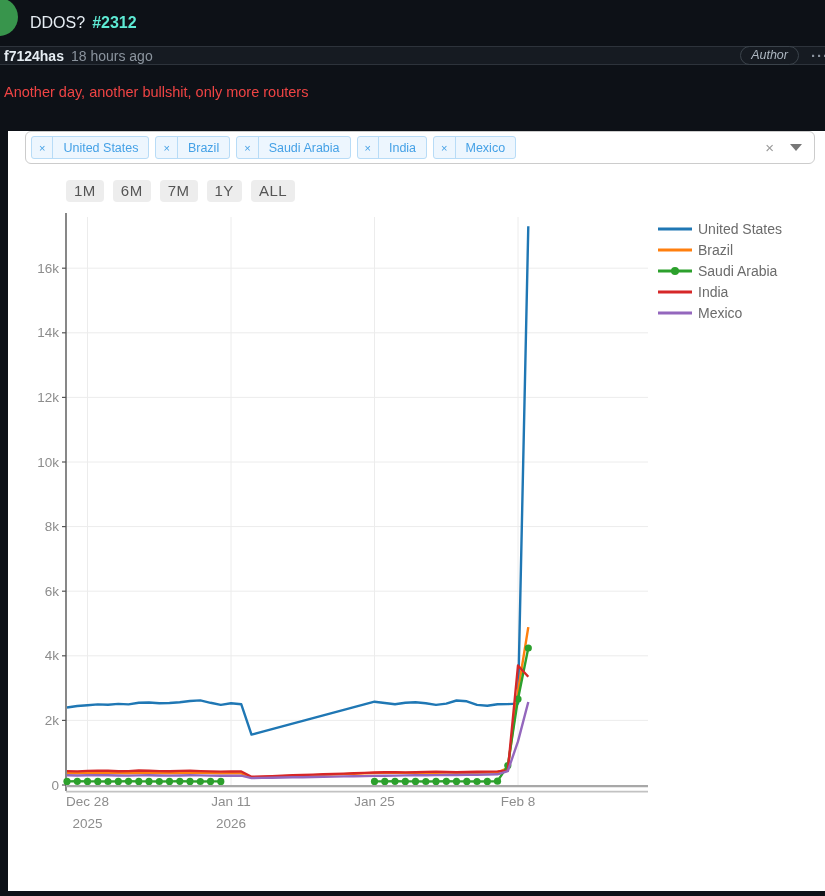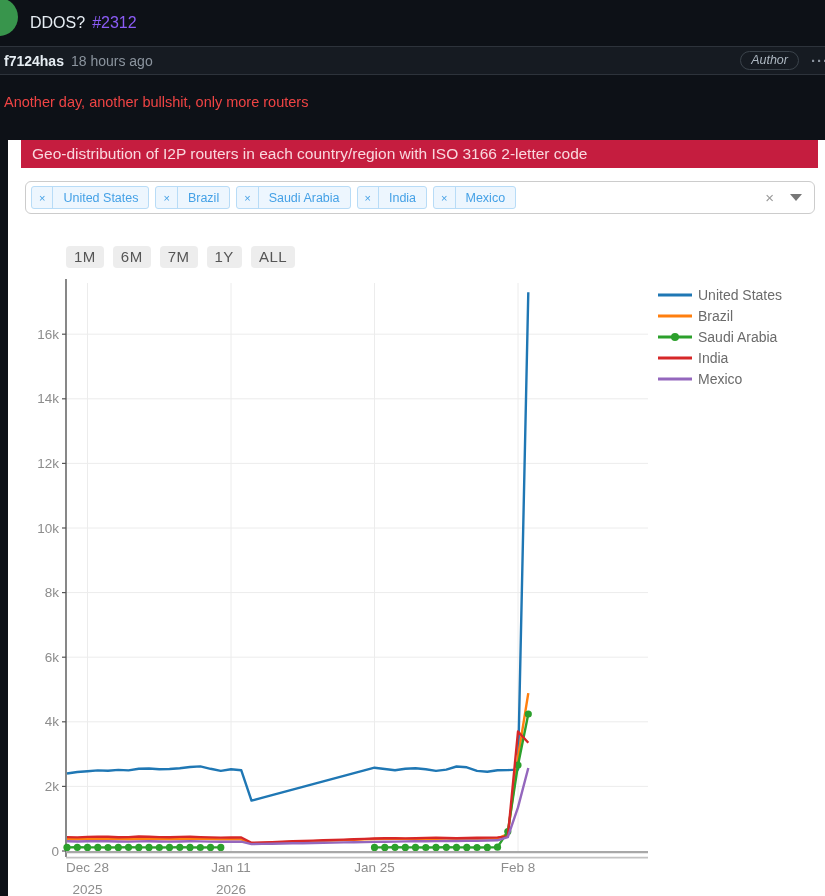--- a/index.html
+++ b/index.html
@@ -7,24 +7,24 @@
   body {
     background: #0d1117;
     font-family: "Liberation Sans", sans-serif;
     overflow: hidden;
     position: relative;
   }
   
   .issue-header { position: relative; height: 46px; display: flex; align-items: center; padding-left: 30px; }
   .avatar { position: absolute; left: -20px; top: -2px; width: 38px; height: 38px; border-radius: 50%; background: #38954c; }
   .issue-title { color: #e6edf3; font-weight: normal; font-size: 16px; }
-  .issue-number { color: #8b5cf6; font-size: 16px; margin-left: 7px; }
+  .issue-number { color: #5eead4; font-size: 16px; margin-left: 7px; font-weight: bold; }
   
   .comment-header {
-    height: 29px; background: #161b22;
+    height: 19px; background: #161b22;
     border-top: 1px solid #2d333b; border-bottom: 1px solid #2d333b;
     display: flex; align-items: center; padding: 0 4px; font-size: 14px; color: #8b949e;
   }
   .comment-author { color: #e6edf3; font-weight: bold; margin-right: 7px; }
   .header-spacer { flex: 1; }
   .author-badge {
     border: 1px solid #3b434b; border-radius: 2em; padding: 1px 10px 2px;
     font-size: 12.5px; color: #aeb8c2; margin-right: 12px; white-space: nowrap; font-style: italic;
   }
   .kebab { color: #8b949e; font-size: 15px; font-weight: bold; letter-spacing: 1px; margin-right: -8px; white-space: nowrap; }
@@ -46,21 +46,21 @@
     border-radius: 3px; color: #45a1e6; font-size: 12.5px; overflow: hidden;
   }
   .tag-x {
     border: none; background: transparent; color: #45a1e6; border-right: 1px solid #b8dcf7;
     padding: 2px 7px; font-size: 11px; cursor: pointer; font-family: inherit;
   }
   .tag-label { padding: 4px 10px 3px; white-space: nowrap; }
   .select-right { margin-left: auto; display: flex; align-items: center; gap: 16px; }
   .clear-x { color: #999; font-size: 15px; cursor: pointer; line-height: 1; }
   .caret { width: 0; height: 0; border-left: 6px solid transparent; border-right: 6px solid transparent; border-top: 7px solid #777; cursor: pointer; }
-  .range-row { margin: 32px 0 0 58px; display: flex; gap: 9px; }
+  .range-row { margin: 16px 0 0 58px; display: flex; gap: 9px; }
   .range-btn {
     background: #ededed; border: none; border-radius: 4px; color: #555;
     font-size: 15px; padding: 2px 8px 3px; letter-spacing: 0.5px; cursor: pointer; font-family: inherit;
   }
   .chart { display: block; margin-top: 9px; }
 </style>
 </head>
 <body>
 
 <div class="issue-header">
@@ -73,21 +73,20 @@
   <span class="comment-author">f7124has</span>
   <span class="comment-time">18 hours ago</span>
   <span class="header-spacer"></span>
   <span class="author-badge">Author</span>
   <span class="kebab">···</span>
 </div>
 
 <div class="comment-body">Another day, another bullshit, only more routers</div>
 
 <div class="card">
-  <div class="banner">Geo-distribution of I2P routers in each country/region with ISO 3166 2-letter code</div>
 
   <div class="select">
     <div class="tags" id="filter-tags">
         <span class="tag">
           <button class="tag-x">×</button>
           <span class="tag-label">United States</span>
         </span>
         <span class="tag">
           <button class="tag-x">×</button>
           <span class="tag-label">Brazil</span>

